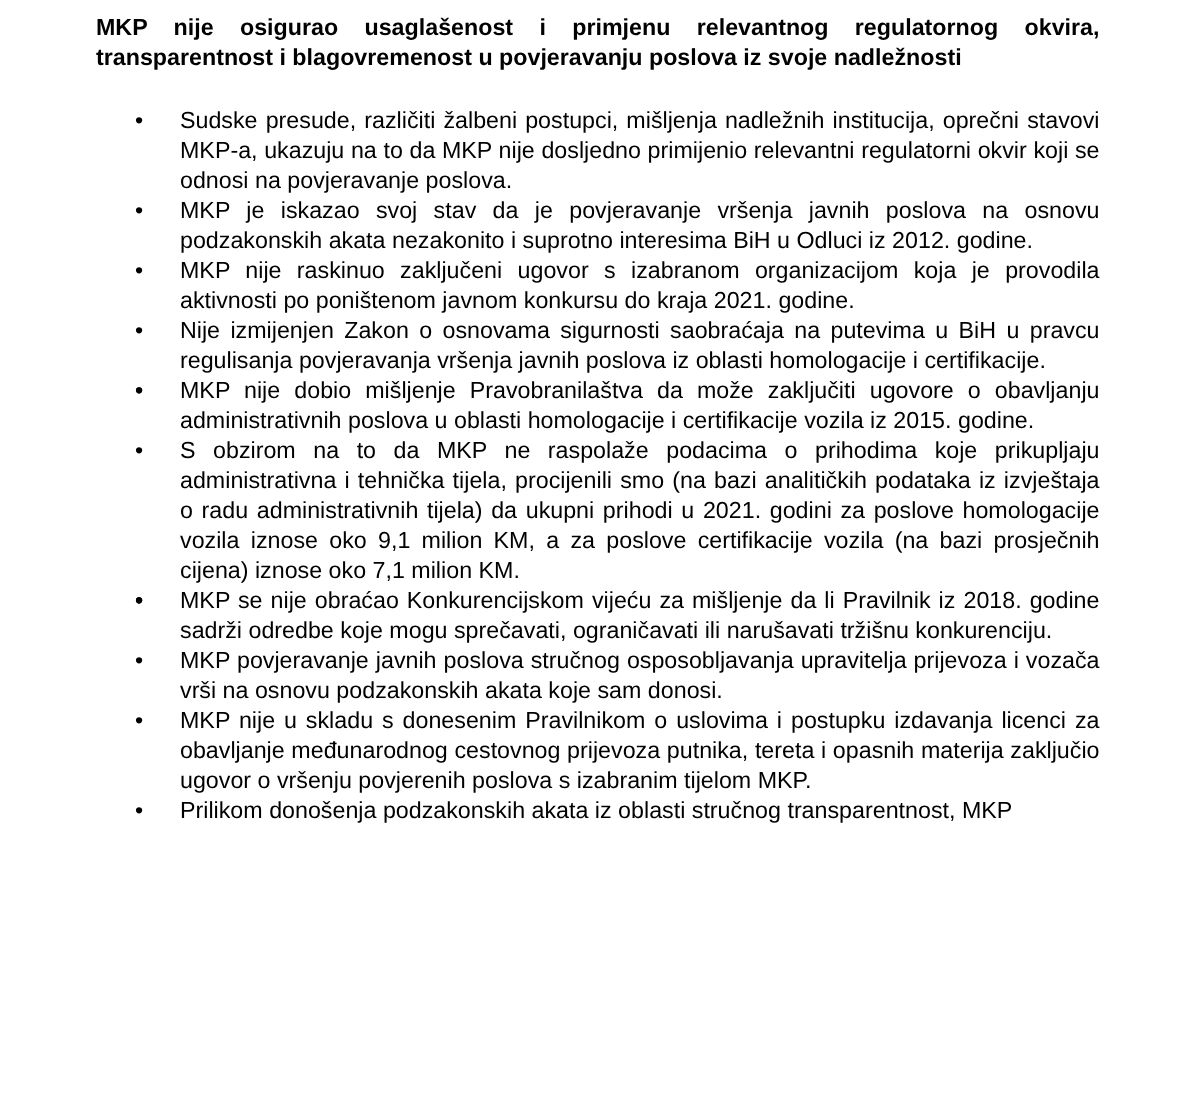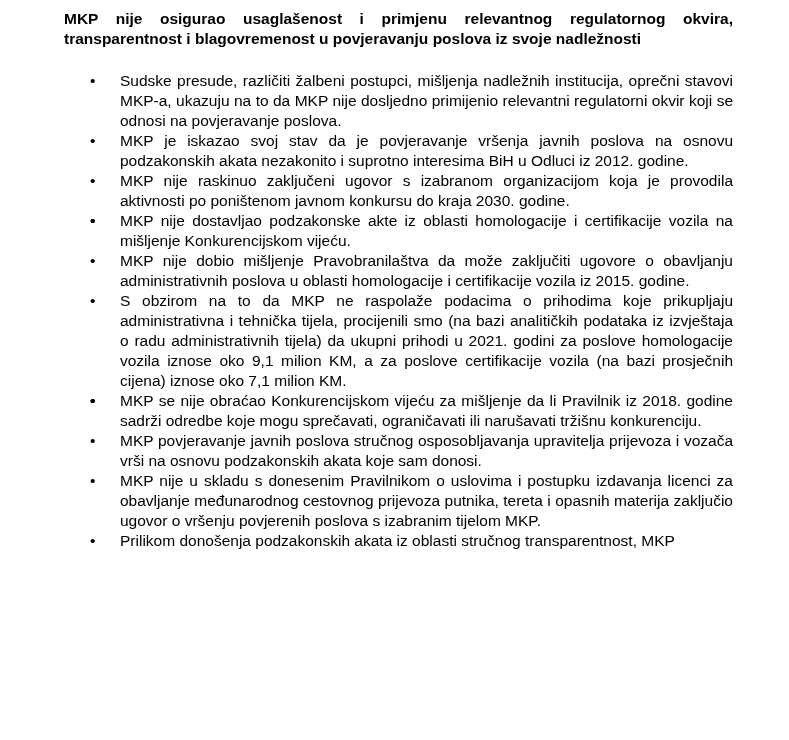--- a/index.html
+++ b/index.html
@@ -48,23 +48,23 @@
   }
 </style>
 </head>
 <body>
 
 <div class="page">
   <h1 class="title">MKP nije osigurao usaglašenost i primjenu relevantnog regulatornog okvira, transparentnost i blagovremenost u povjeravanju poslova iz svoje nadležnosti</h1>
   <ul class="bullet-list">
       <li><span class="marker">•</span><span>Sudske presude, različiti žalbeni postupci, mišljenja nadležnih institucija, oprečni stavovi MKP-a, ukazuju na to da MKP nije dosljedno primijenio relevantni regulatorni okvir koji se odnosi na povjeravanje poslova.</span></li>
       <li><span class="marker">•</span><span>MKP je iskazao svoj stav da je povjeravanje vršenja javnih poslova na osnovu podzakonskih akata nezakonito i suprotno interesima BiH u Odluci iz 2012. godine.</span></li>
-      <li><span class="marker">•</span><span>MKP nije raskinuo zaključeni ugovor s izabranom organizacijom koja je provodila aktivnosti po poništenom javnom konkursu do kraja 2030. godine.</span></li>
+      <li><span class="marker">•</span><span>MKP nije raskinuo zaključeni ugovor s izabranom organizacijom koja je provodila aktivnosti po poništenom javnom konkursu do kraja 2021. godine.</span></li>
+      <li><span class="marker">•</span><span>Nije izmijenjen Zakon o osnovama sigurnosti saobraćaja na putevima u BiH u pravcu regulisanja povjeravanja vršenja javnih poslova iz oblasti homologacije i certifikacije.</span></li>
       <li><span class="marker">•</span></li>
-      <li><span class="marker">•</span><span>MKP nije dostavljao podzakonske akte iz oblasti homologacije i certifikacije vozila na mišljenje Konkurencijskom vijeću.</span></li>
       <li><span class="marker">•</span><span>MKP nije dobio mišljenje Pravobranilaštva da može zaključiti ugovore o obavljanju administrativnih poslova u oblasti homologacije i certifikacije vozila iz 2015. godine.</span></li>
       <li><span class="marker">•</span><span>S obzirom na to da MKP ne raspolaže podacima o prihodima koje prikupljaju administrativna i tehnička tijela, procijenili smo (na bazi analitičkih podataka iz izvještaja o radu administrativnih tijela) da ukupni prihodi u 2021. godini za poslove homologacije vozila iznose oko 9,1 milion KM, a za poslove certifikacije vozila (na bazi prosječnih cijena) iznose oko 7,1 milion KM.</span></li>
       <li><span class="marker">•</span></li>
       <li><span class="marker">•</span></li>
       <li><span class="marker">•</span><span>MKP se nije obraćao Konkurencijskom vijeću za mišljenje da li Pravilnik iz 2018. godine sadrži odredbe koje mogu sprečavati, ograničavati ili narušavati tržišnu konkurenciju.</span></li>
       <li><span class="marker">•</span><span>MKP povjeravanje javnih poslova stručnog osposobljavanja upravitelja prijevoza i vozača vrši na osnovu podzakonskih akata koje sam donosi.</span></li>
       <li><span class="marker">•</span><span>MKP nije u skladu s donesenim Pravilnikom o uslovima i postupku izdavanja licenci za obavljanje međunarodnog cestovnog prijevoza putnika, tereta i opasnih materija zaključio ugovor o vršenju povjerenih poslova s izabranim tijelom MKP.</span></li>
       <li><span class="marker">•</span><span>Prilikom donošenja podzakonskih akata iz oblasti stručnog transparentnost, MKP</span></li>
     </ul>
 </div>

